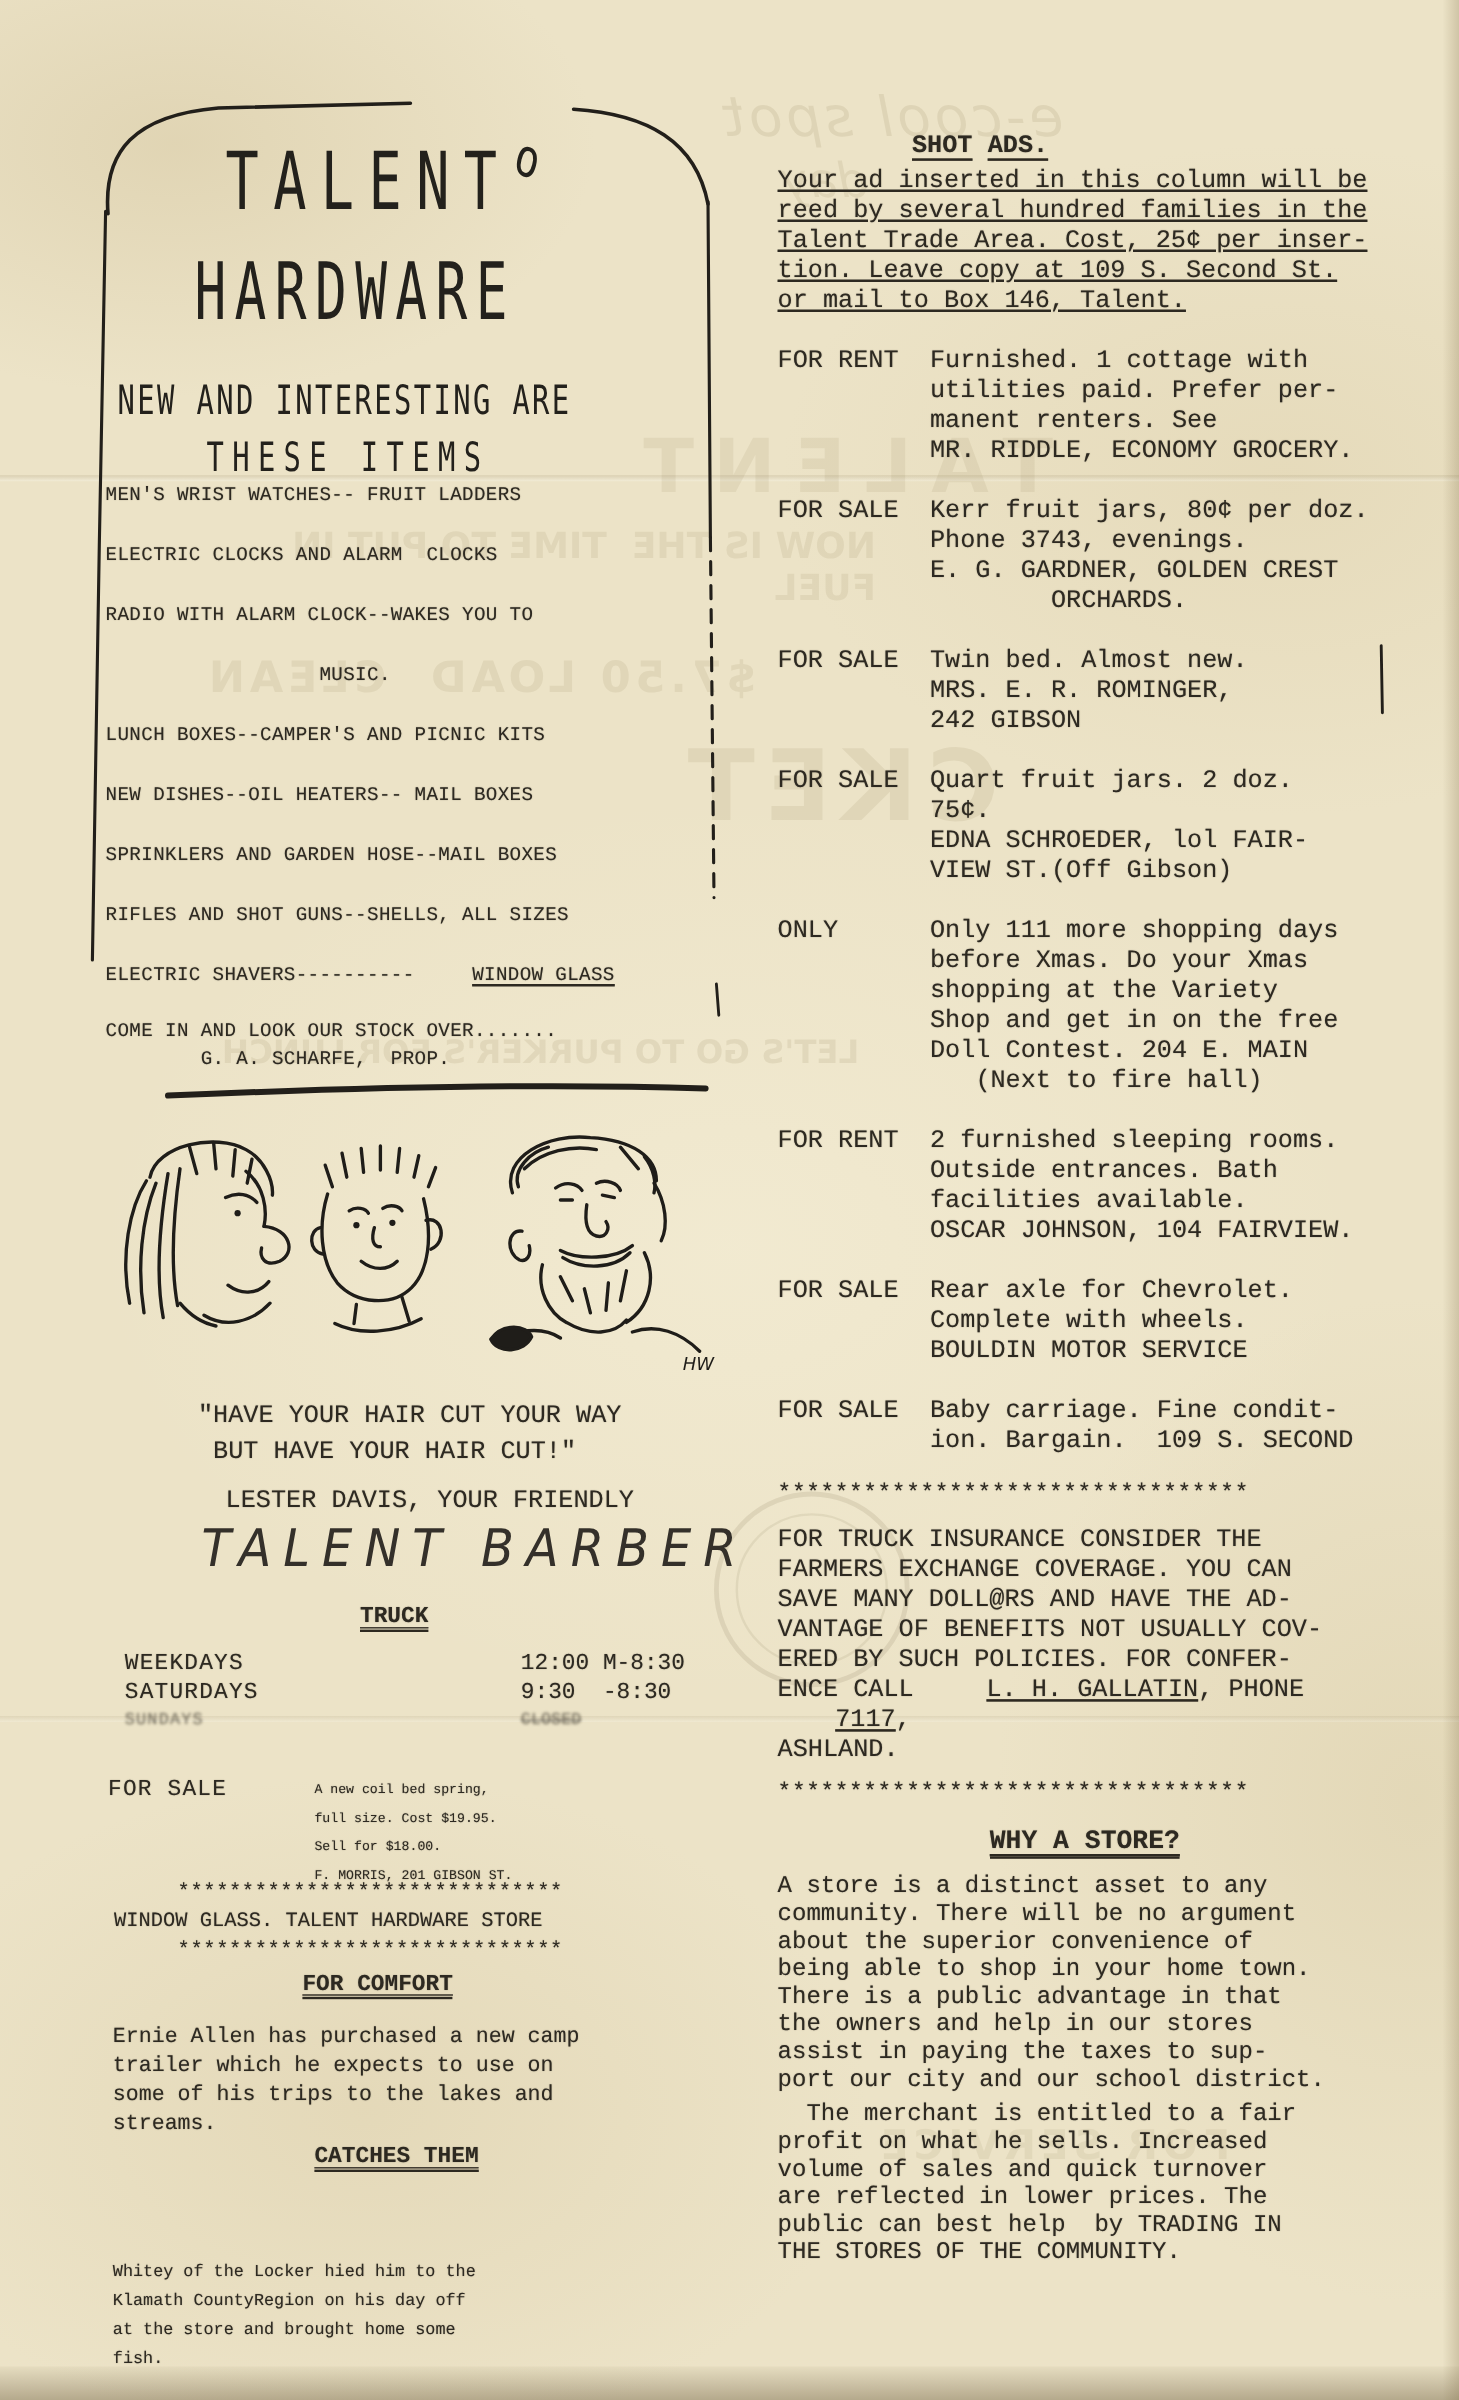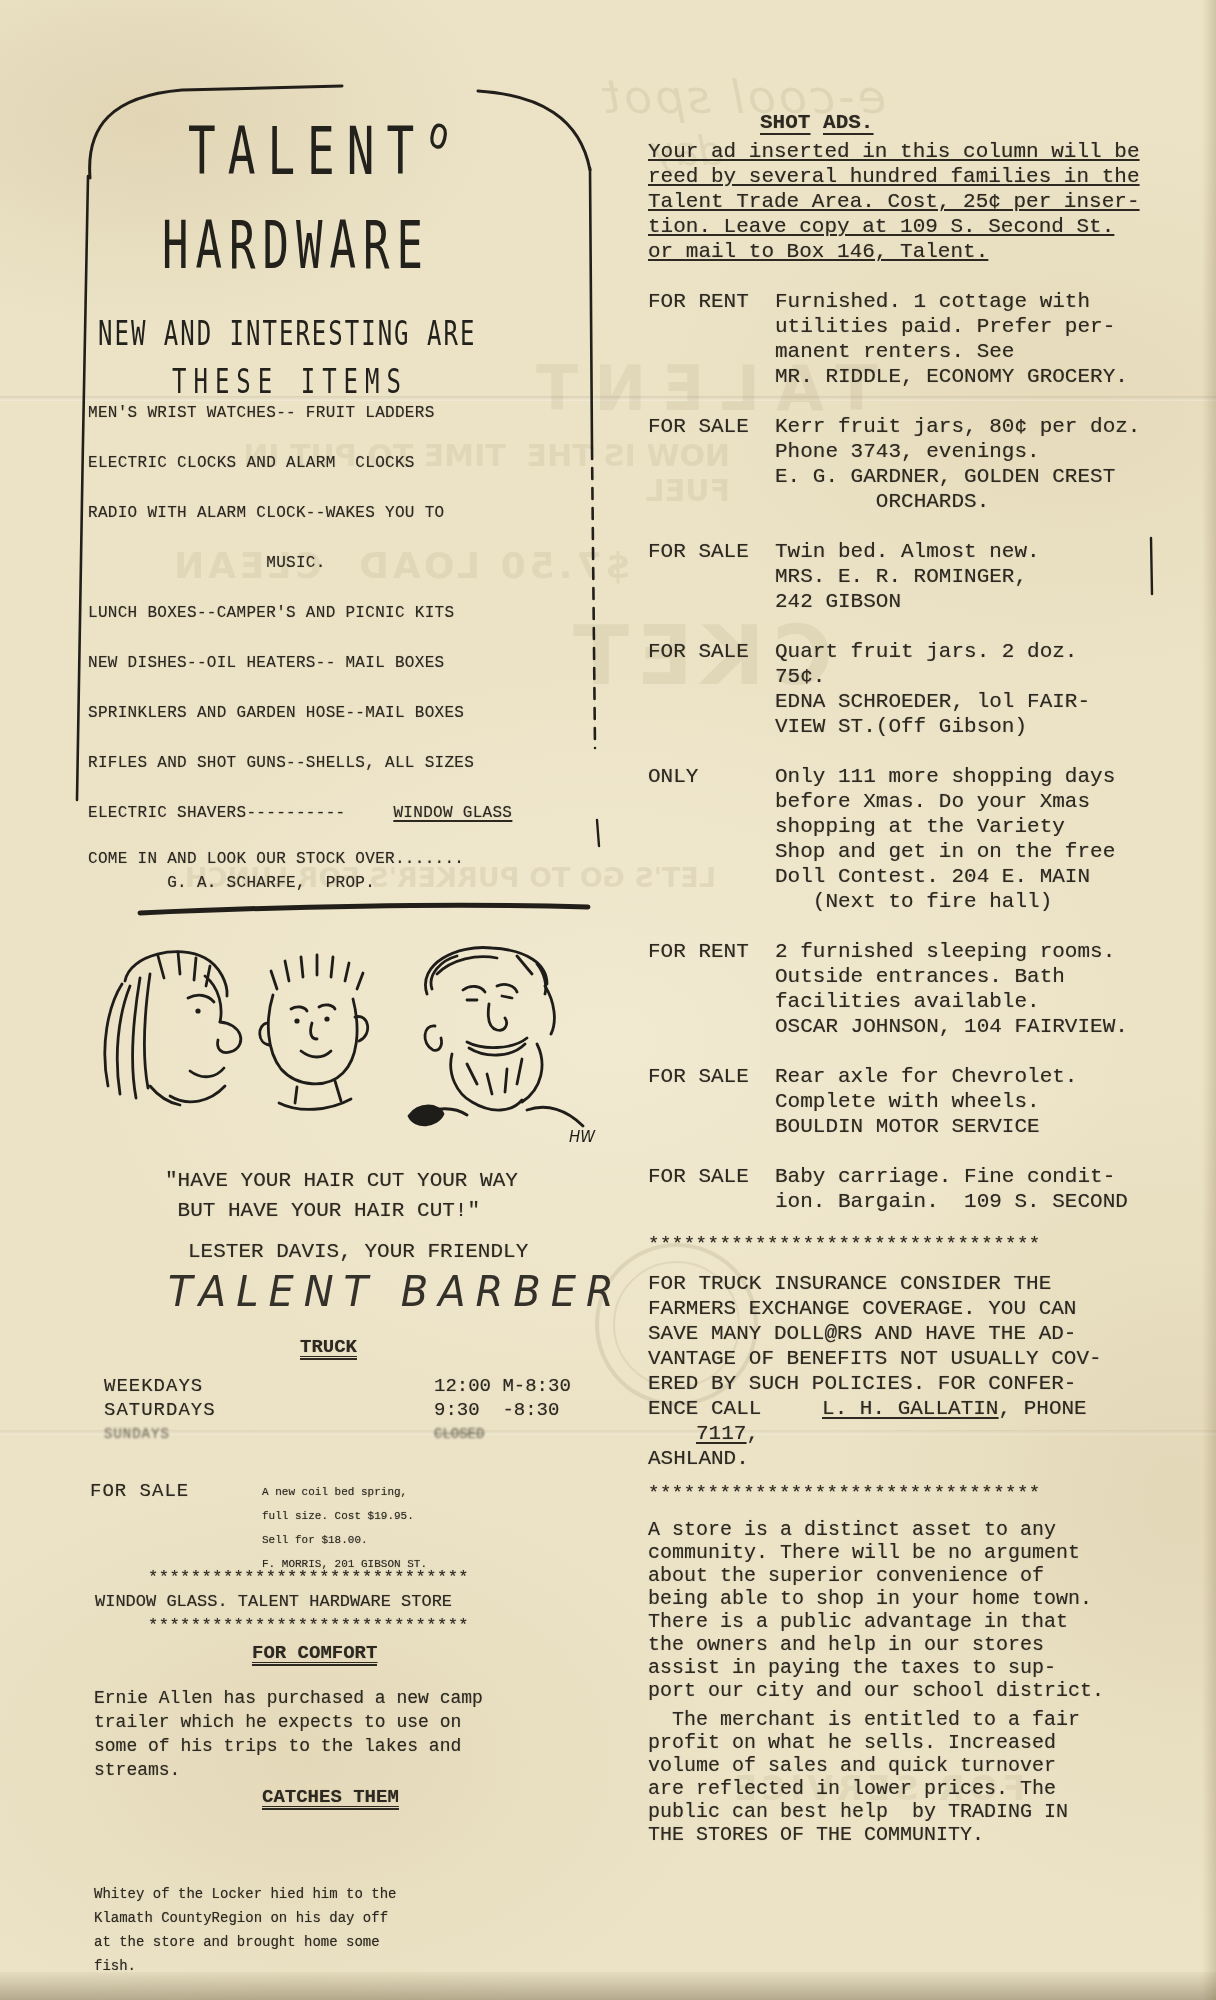--- a/index.html
+++ b/index.html
@@ -315,20 +315,23 @@
     <div class="ins"><span>FOR TRUCK INSURANCE CONSIDER THE
 FARMERS EXCHANGE COVERAGE. YOU CAN
 SAVE MANY DOLL@RS AND HAVE THE AD-
 VANTAGE OF BENEFITS NOT USUALLY COV-
 ERED BY SUCH POLICIES. FOR CONFER-
 ENCE CALL </span><span class="u">L. H. GALLATIN</span><span>, PHONE </span><span class="u">7117</span><span>,
 ASHLAND.</span></div>
 
     <div class="stars-r" style="margin-top:10px">*********************************</div>
 
+    <div class="why-h-wrap">
+      <span class="why-h">WHY A STORE?</span>
+    </div>
     <div class="wpara">A store is a distinct asset to any
 community. There will be no argument
 about the superior convenience of
 being able to shop in your home town.
 There is a public advantage in that
 the owners and help in our stores
 assist in paying the taxes to sup-
 port our city and our school district.</div>
     <div class="wpara">  The merchant is entitled to a fair
 profit on what he sells. Increased

